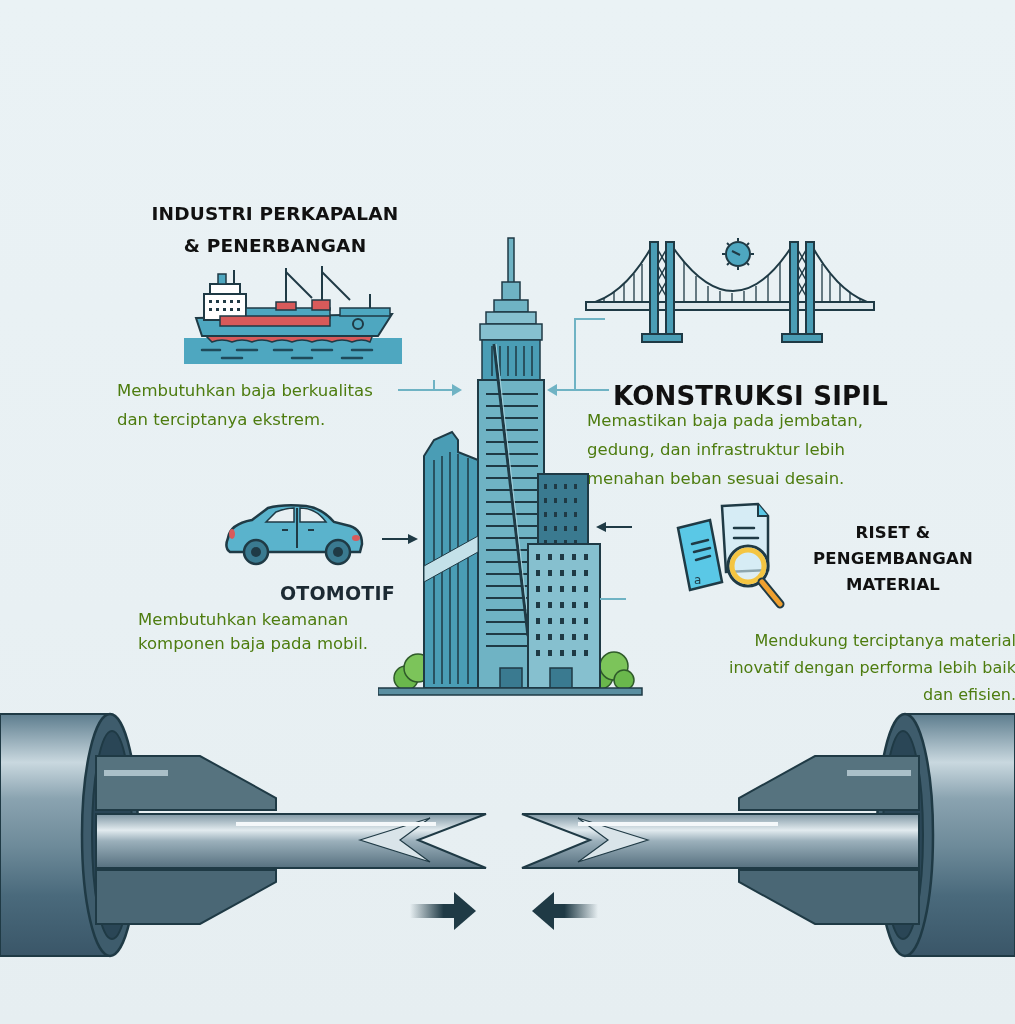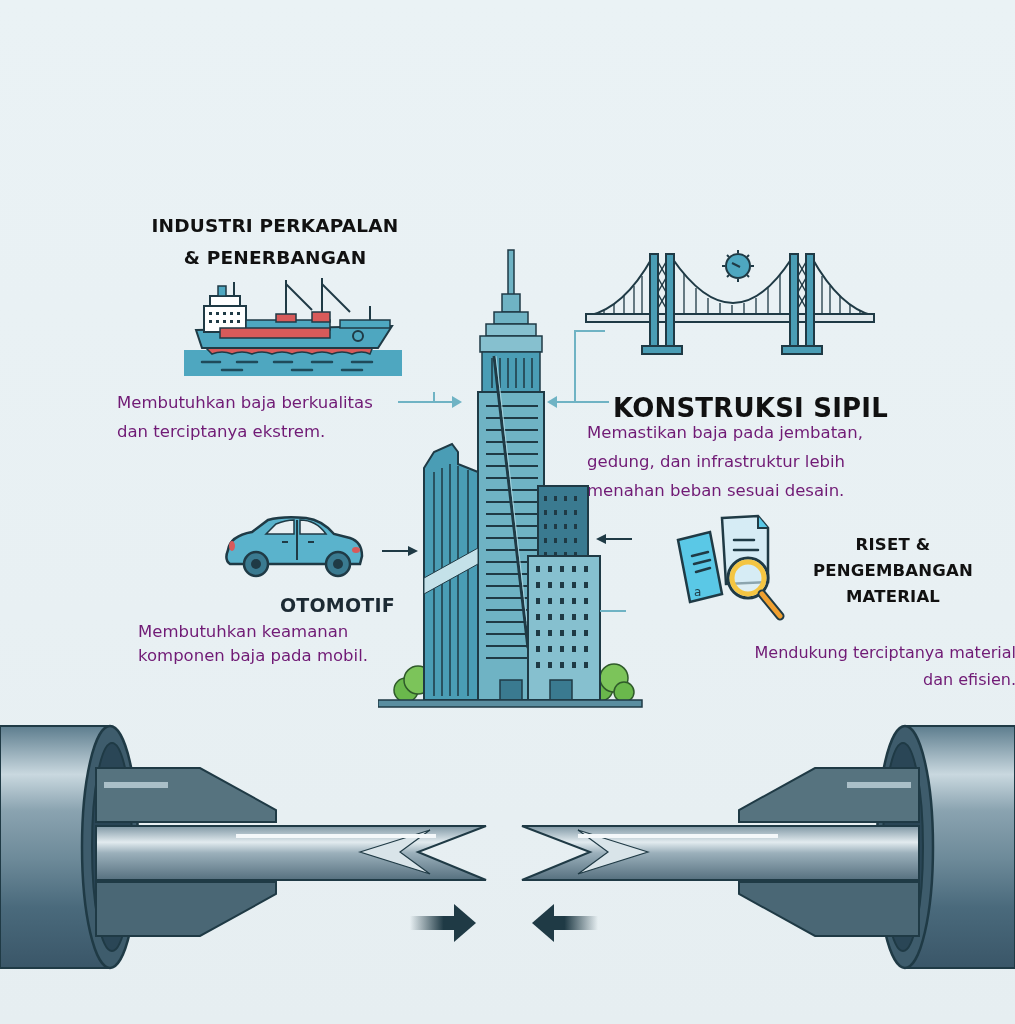--- a/index.html
+++ b/index.html
@@ -2,28 +2,28 @@
 <html><head>
   <meta charset="utf-8">
   <style>
     html, body { margin:0; padding:0; }
     body {
       width:1015px; height:1024px; overflow:hidden; position:relative;
       background: linear-gradient(180deg, #eaf2f5 0%, #e8f0f3 60%, #e6eef1 100%);
       font-family: "DejaVu Sans", sans-serif;
       color:#1d1d1d;
     }
-    .abs { position:absolute;margin-top:12px; }
+    .abs { position:absolute; }
     .title {
       font-family: "DejaVu Sans", sans-serif;
       font-weight:bold; color:#111; letter-spacing:0.2px;
     }
     .desc {
       font-family: "DejaVu Sans", sans-serif;
-      color:#701a75; font-size:16.5px; line-height:29px;
+      color:#4d7c0f; font-size:16.5px; line-height:29px;
     }
     svg { display:block; }
   </style>
 </head>
 <body>
 
 <div class="abs title" style="left:100px; top:198px; width:350px; text-align:center; font-size:18.5px; line-height:32px;">
   <div>INDUSTRI PERKAPALAN</div>
   <div>&amp; PENERBANGAN</div>
 </div>
@@ -371,20 +371,21 @@
 </div>
 
 <div class="abs title" style="left:800px; top:520px; width:186px; text-align:center; font-size:16.5px; line-height:26px;">
   <div>RISET &amp;</div>
   <div>PENGEMBANGAN</div>
   <div>MATERIAL</div>
 </div>
 
 <div class="abs desc" style="left:686px; top:627px; width:330px; line-height:27px; font-size:16px;text-align:right;">
   <div>Mendukung terciptanya material</div>
+  <div>inovatif dengan performa lebih baik</div>
   <div>dan efisien.</div>
 </div>
 
 <div class="abs" style="left:0px; top:710px;">
   <svg width="490" height="250" viewBox="0 0 490 250">
     <defs>
       <linearGradient id="steelL" x1="0" y1="0" x2="0" y2="1">
         <stop offset="0" stop-color="#5d7d8e"></stop>
         <stop offset="0.2" stop-color="#c9d8df"></stop>
         <stop offset="0.35" stop-color="#8aa3b0"></stop>

